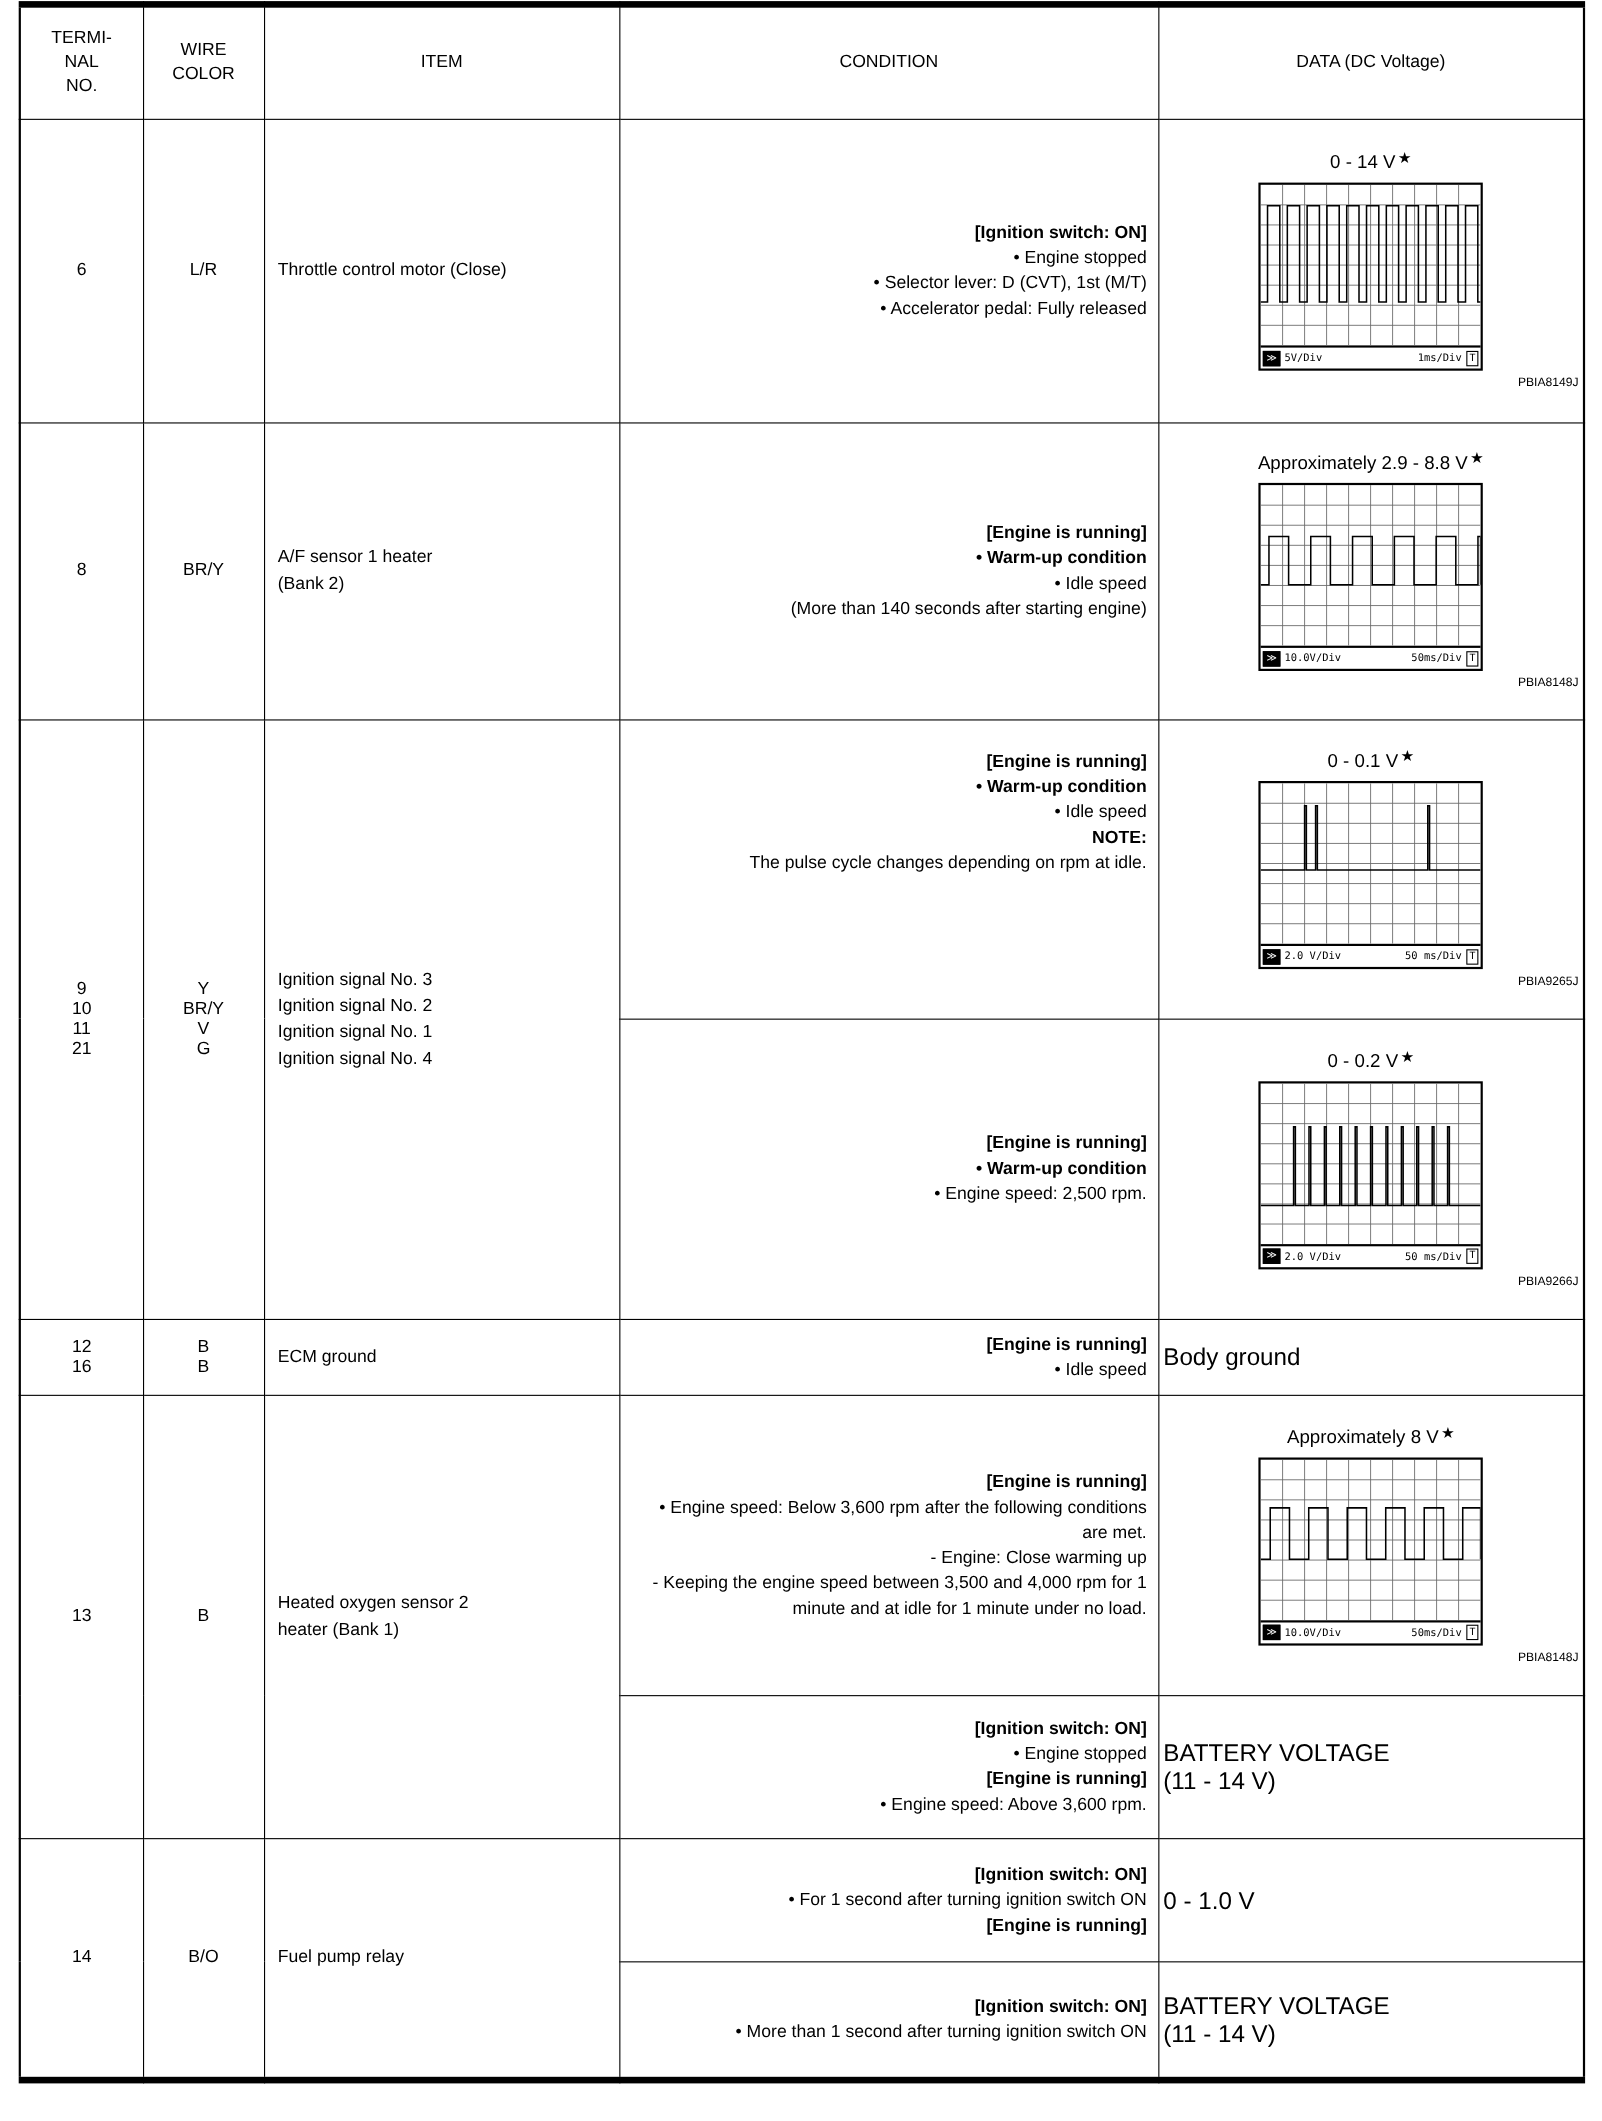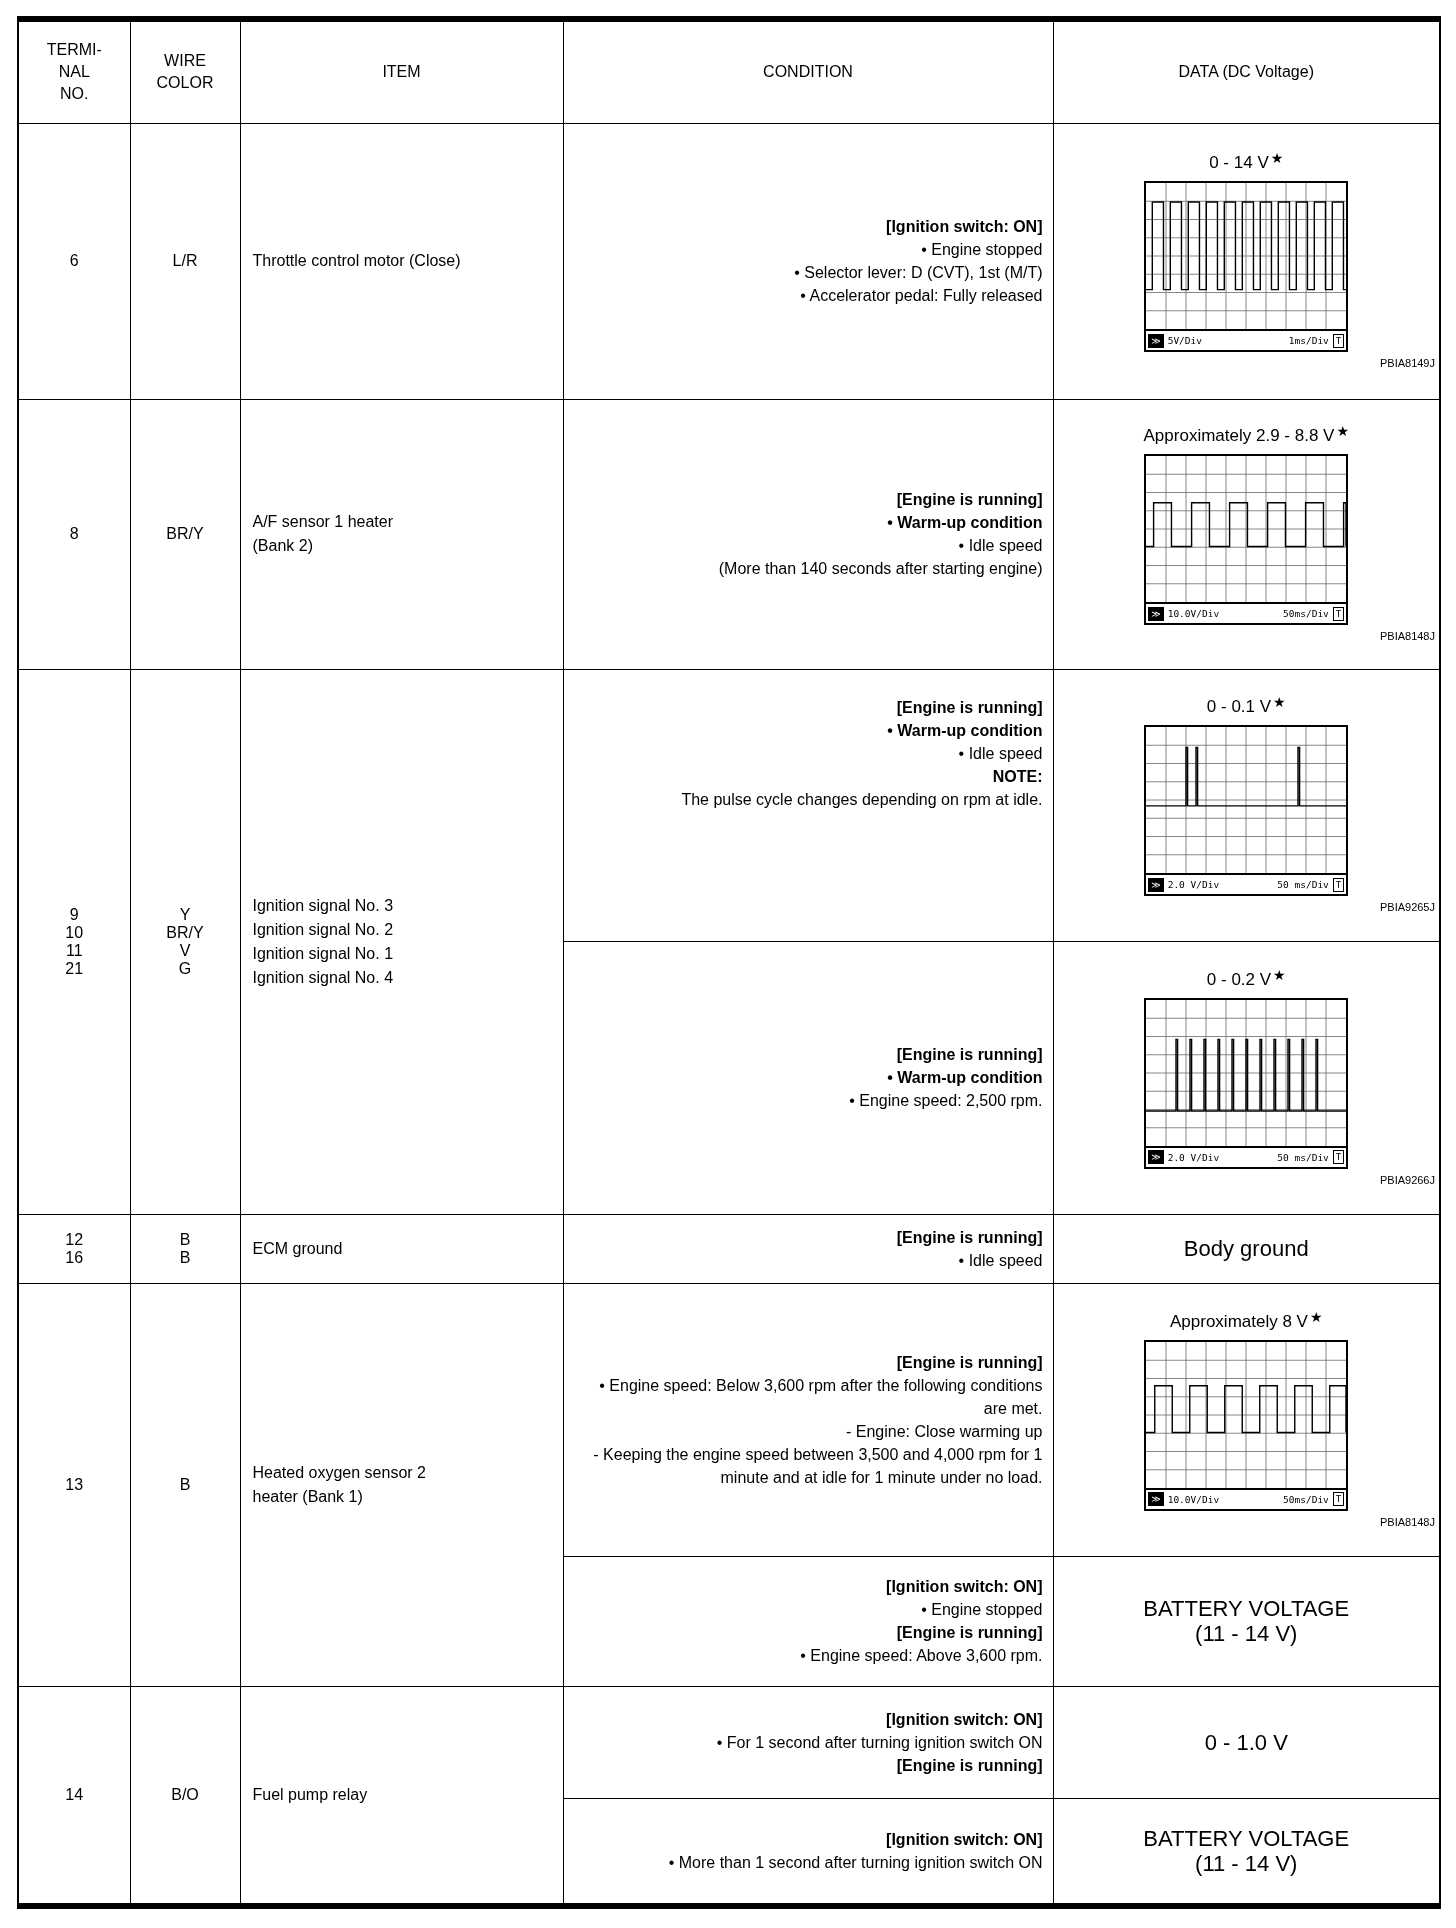--- a/index.html
+++ b/index.html
@@ -1,34 +1,34 @@
 <!DOCTYPE html>
 <html><head>
 <meta charset="utf-8">
 <style>
   html,body{margin:0;padding:0;background:#fff;color:#000;
     font-family:"Liberation Sans","DejaVu Sans",sans-serif;}
-  .page{width:1272px;height:1928px;box-sizing:border-box;padding:16px 17px;background:#fff;}
+  .page{width:1272px;height:1928px;box-sizing:border-box;padding:1px 17px;background:#fff;}
   table{border-collapse:collapse;table-layout:fixed;width:1422px;
     border-left:2px solid #000;border-right:2px solid #000;
     border-top:6px solid #000;border-bottom:6px solid #000;}
   th,td{border:1.5px solid #000;box-sizing:border-box;padding:6px 8px;
     font-size:16px;vertical-align:middle;overflow:hidden;}
   th{font-weight:normal;text-align:center;line-height:22px;}
   .pre{white-space:pre-line;}
   .c{text-align:center;}
   .item{padding-left:12px;line-height:24px;}
   .cond{padding-left:14px;padding-right:10px;}
   .vt{vertical-align:top;padding-top:26px;}
   .ln{line-height:23px;text-align:right;}
   .bold{font-weight:bold;}
   .li{padding-left:17px;text-indent:-17px;}
   .da{padding-left:15px;text-indent:-15px;}
   .ind{padding-left:17px;}
-  td.data{text-align:center;padding:8px 4px;}
+  td.data{padding:8px 4px;}
   .plain{font-size:22px;line-height:25px;}
   .scope-wrap{display:flex;flex-direction:column;align-items:center;}
   .scope-title{font-size:17px;margin-bottom:8px;white-space:nowrap;}
   .star{font-size:14px;position:relative;top:-5px;margin-left:2px;}
   .scope-box{width:200px;border:2px solid #000;background:#fff;}
   .scope-svg{display:block;width:100%;height:146px;}
   .scope-bar{display:flex;align-items:center;border-top:2px solid #000;height:19px;
     font-size:9.5px;padding:0 2px;gap:4px;white-space:nowrap;
     font-family:"DejaVu Sans Mono",monospace;}
   .sbox{border:1px solid #000;font-size:9px;line-height:12px;padding:0 2px;}

